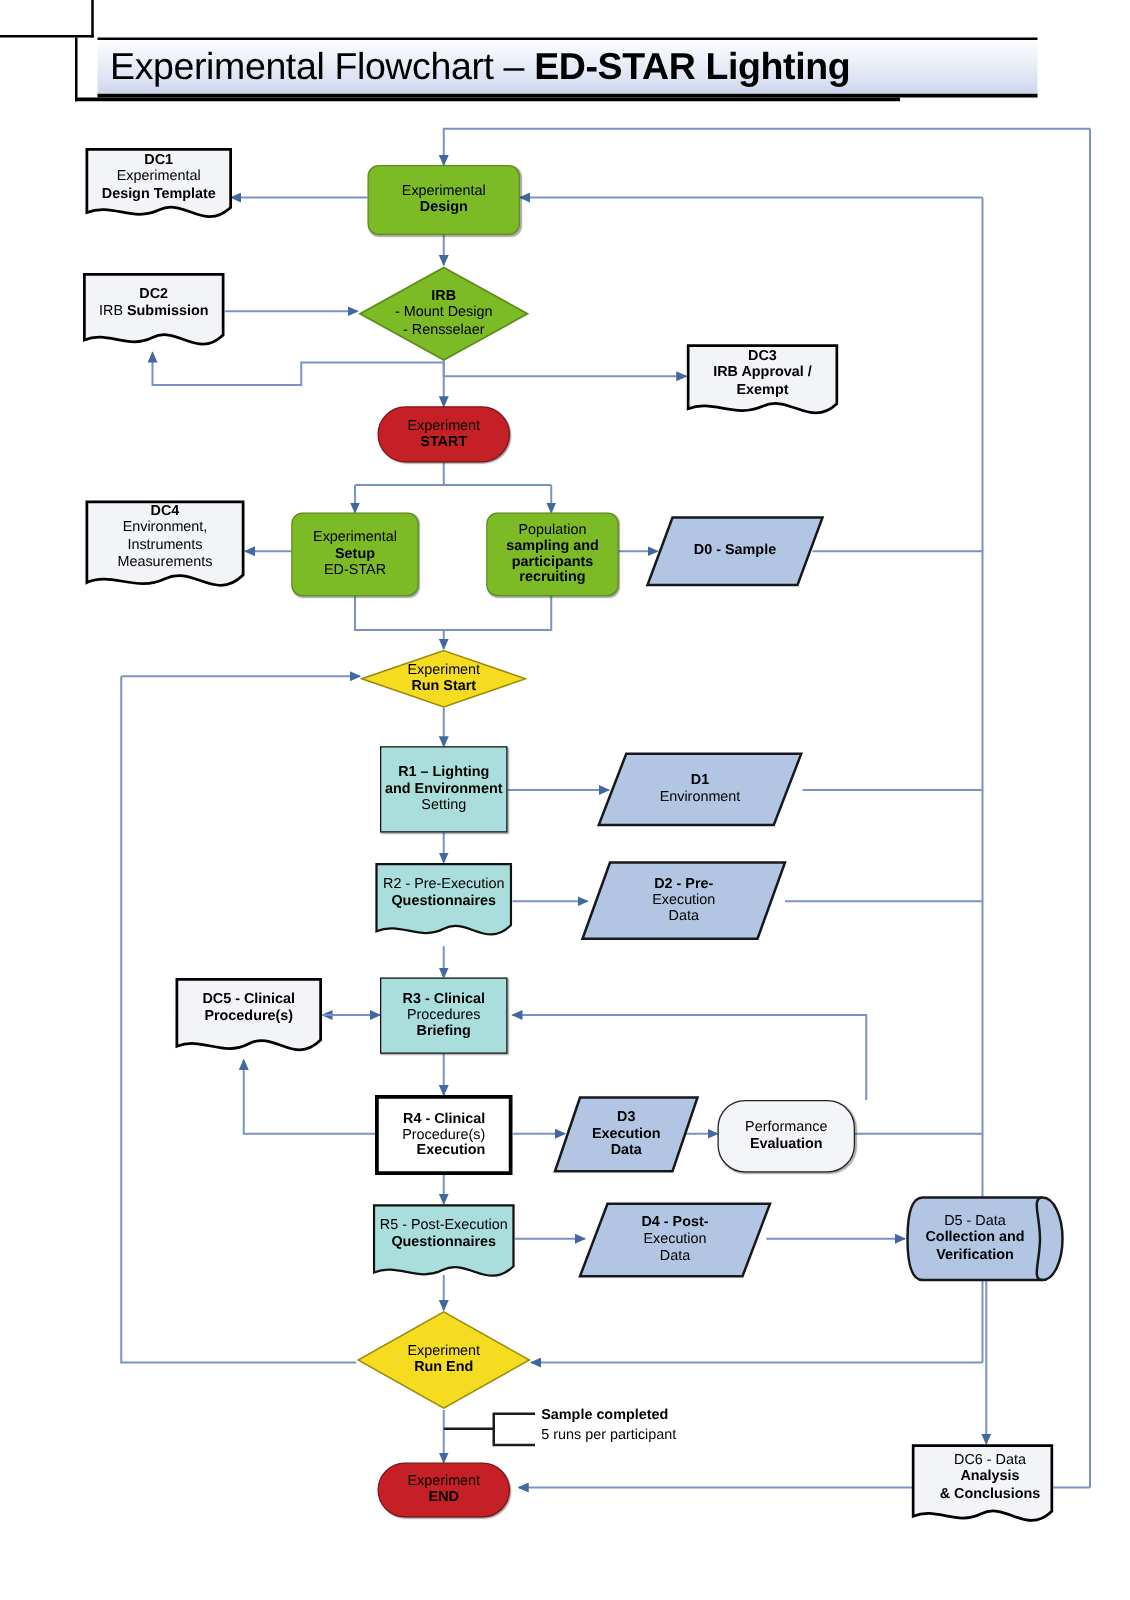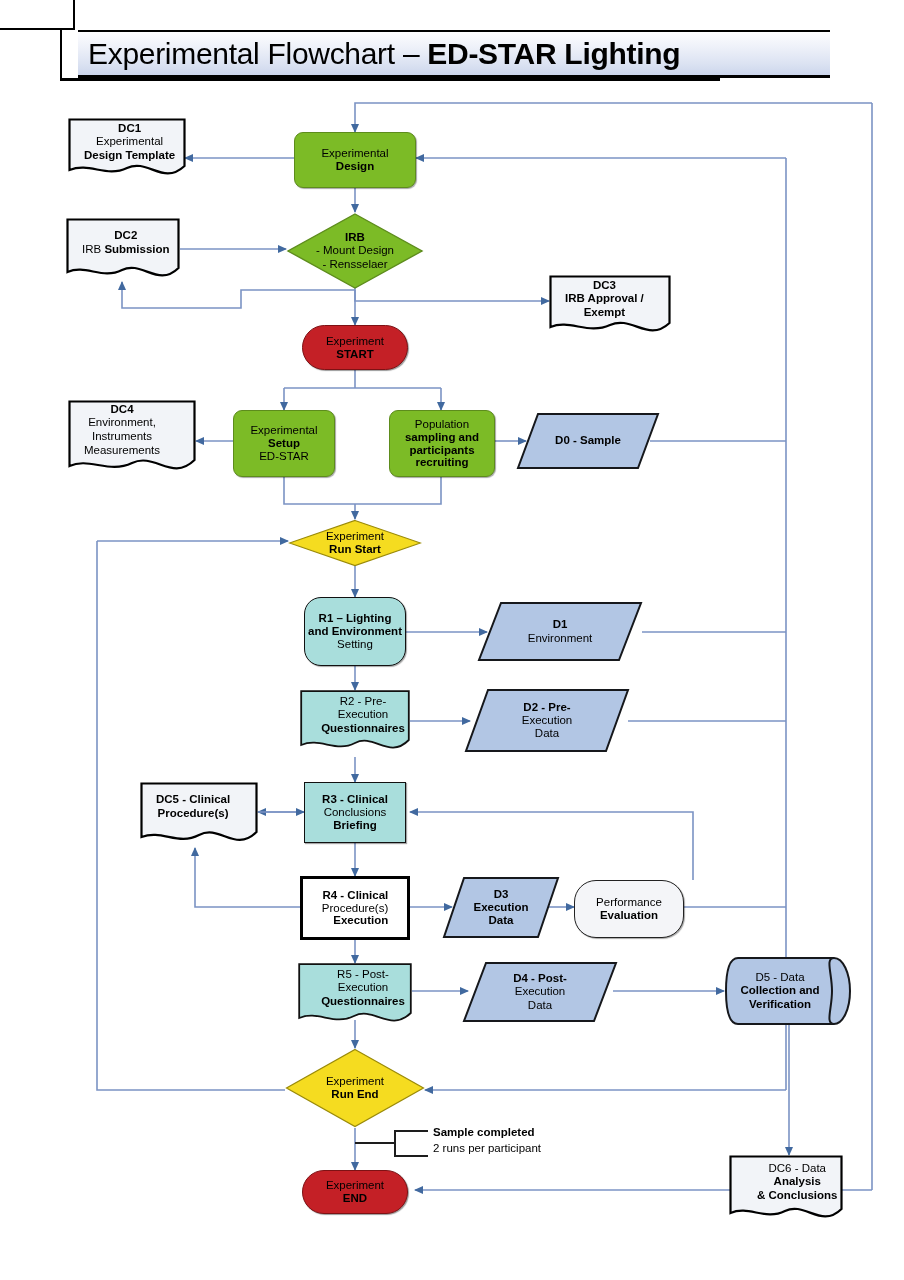--- a/index.html
+++ b/index.html
@@ -52,22 +52,22 @@
 
   
   .para{position:absolute;z-index:3;}
   .para .pshape{position:absolute;inset:0;}
   .para .ptext{position:absolute;inset:0;display:flex;align-items:center;
      justify-content:center;text-align:center;font-size:11.5px;line-height:1.15;}
 
   
   .doc{position:absolute;z-index:3;}
   .doc .dcshape{position:absolute;inset:0;}
-  .doc .dctext{position:absolute;left:16px;right:0;top:0;display:flex;align-items:center;
-     text-align:center;font-size:11.5px;line-height:1.18;}
+  .doc .dctext{position:absolute;left:0;right:0;top:0;display:flex;align-items:center;
+     justify-content:center;text-align:center;font-size:11.5px;line-height:1.18;}
 
   
   .cyl{position:absolute;z-index:3;}
   .cyl .cshape{position:absolute;inset:0;}
   .cyl .ctext{position:absolute;inset:0;display:flex;align-items:center;
      justify-content:center;text-align:center;font-size:11.5px;line-height:1.18;
      padding-right:16px;box-sizing:border-box;}
 
   
   .annot{position:absolute;z-index:4;font-size:11.5px;line-height:1.35;text-align:left;}
@@ -275,21 +275,21 @@
 
   <div class="diamond" style="left:288px;top:519px;width:134px;height:48px;">
     <svg class="dshape" viewBox="0 0 134 48" preserveAspectRatio="none">
       <path d="M67,1.5 L132.5,24 L67,46.5 L1.5,24 Z" fill="#F5DC20" stroke="#9a8a08" stroke-width="1.2"></path>
     </svg>
     <div class="dtext">
       <span class="lbl"><span>Experiment</span><br><span class="b">Run Start</span></span>
     </div>
   </div>
 
-  <div class="node rect-cyan" style="left:304px;top:597px;width:102px;height:69px;border-radius:17px;">
+  <div class="node rect-cyan" style="left:304px;top:597px;width:102px;height:69px;">
     <span class="lbl"><span class="b">R1 – Lighting</span><br><span class="b">and Environment</span><br><span>Setting</span></span>
   </div>
 
   <div class="para" style="left:477px;top:601px;width:166px;height:61px;">
     <svg class="pshape" viewBox="0 0 166 61" preserveAspectRatio="none">
       <path d="M24,2 L164,2 L142,59 L2,59 Z" fill="#B2C6E4" stroke="#16181c" stroke-width="2"></path>
     </svg>
     <div class="ptext">
       <span class="lbl"><span class="b">D1</span><br><span>Environment</span></span>
     </div>
@@ -307,21 +307,21 @@
   <div class="para" style="left:464px;top:688px;width:166px;height:65px;">
     <svg class="pshape" viewBox="0 0 166 65" preserveAspectRatio="none">
       <path d="M24,2 L164,2 L142,63 L2,63 Z" fill="#B2C6E4" stroke="#16181c" stroke-width="2"></path>
     </svg>
     <div class="ptext">
       <span class="lbl"><span class="b">D2 - Pre-</span><br><span>Execution</span><br><span>Data</span></span>
     </div>
   </div>
 
   <div class="node rect-cyan" style="left:304px;top:782px;width:102px;height:61px;">
-    <span class="lbl"><span class="b">R3 - Clinical</span><br><span>Conclusions</span><br><span class="b">Briefing</span></span>
+    <span class="lbl"><span class="b">R3 - Clinical</span><br><span>Procedures</span><br><span class="b">Briefing</span></span>
   </div>
 
   <div class="node rect-bold" style="left:300px;top:876px;width:110px;height:64px;">
     <span class="lbl"><span class="b">R4 - Clinical</span><br><span>Procedure(s)</span><br><span class="b">Execution</span></span>
   </div>
 
   <div class="para" style="left:442px;top:876px;width:118px;height:63px;">
     <svg class="pshape" viewBox="0 0 118 63" preserveAspectRatio="none">
       <path d="M22,2 L116,2 L96,61 L2,61 Z" fill="#B2C6E4" stroke="#16181c" stroke-width="2"></path>
     </svg>
@@ -370,16 +370,16 @@
       <span class="lbl"><span>Experiment</span><br><span class="b">Run End</span></span>
     </div>
   </div>
 
   <div class="node term-red" style="left:302px;top:1170px;width:106px;height:44px;">
     <span class="lbl"><span>Experiment</span><br><span class="b">END</span></span>
   </div>
 
   <div class="annot" style="left:433px;top:1125px;width:200px;">
     <span class="b">Sample completed</span><br>
-    <span>2 runs per participant</span>
+    <span>5 runs per participant</span>
   </div>
 
 </div>
 
 </body></html>

